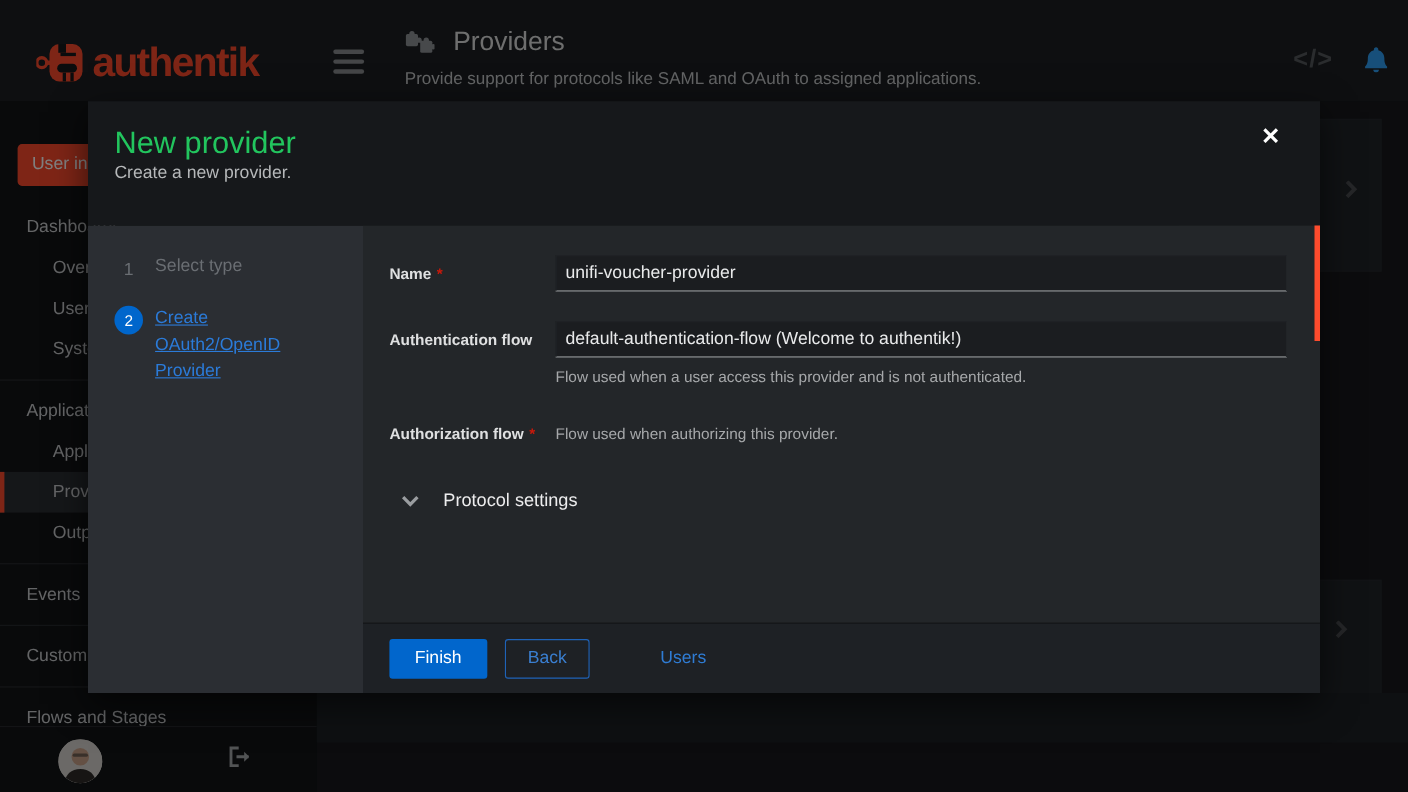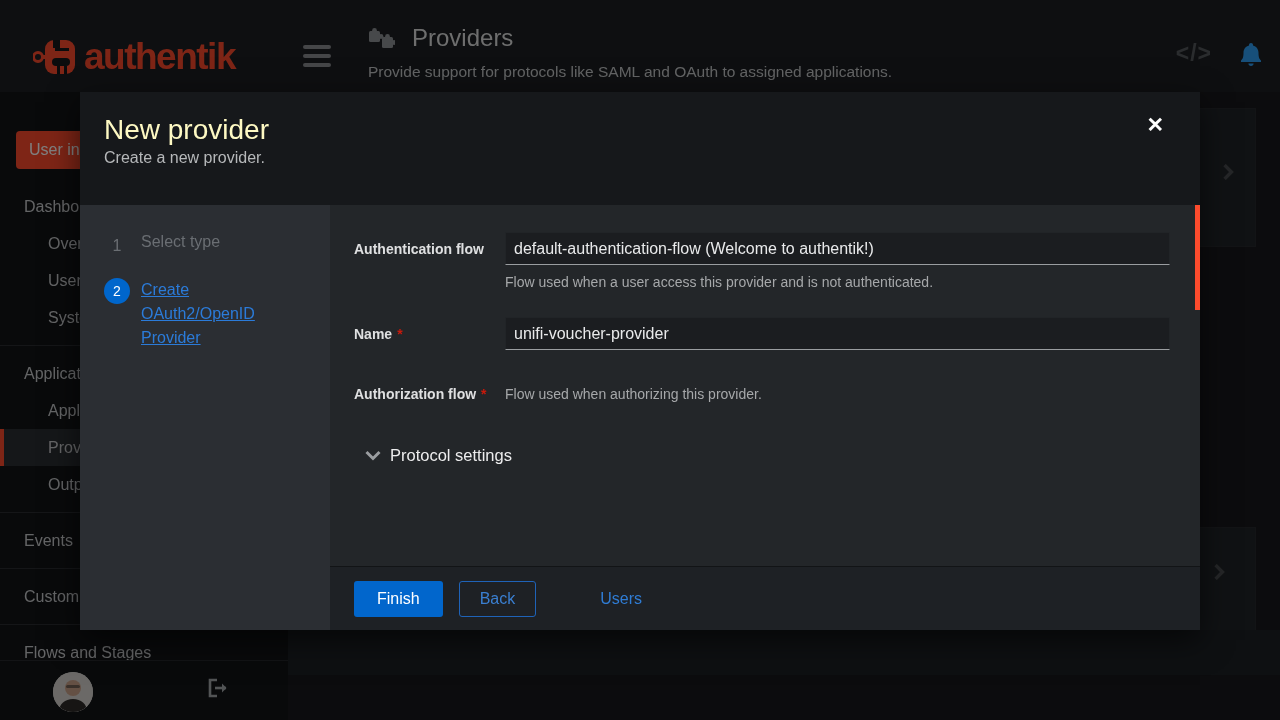--- a/index.html
+++ b/index.html
@@ -42,21 +42,21 @@
   .bg-card{position:absolute;background:#212428;border:1px solid #26292d;}
   .bg-card .chev{position:absolute;}
   .bg-band{position:absolute;left:288px;top:630px;width:992px;height:45px;background:#1d2024;}
 
   .backdrop{position:absolute;inset:0;background:rgba(0,0,0,0.50);}
 
   
   .modal{position:absolute;left:80px;top:92px;width:1120px;height:538px;display:flex;
          flex-direction:column;box-shadow:0 10px 30px rgba(0,0,0,.6);}
   .modal-header{height:113px;background:#16181b;position:relative;padding:22px 24px 0 24px;flex:none;}
-  .modal-title{font-size:28px;font-weight:400;color:#fef9c3;}
+  .modal-title{font-size:28px;font-weight:400;color:#22c55e;}
   .modal-desc{margin-top:3px;font-size:16px;color:#b6b8ba;}
   .modal-close{position:absolute;right:36px;top:22px;color:#fff;font-size:21px;font-weight:700;
                line-height:1;cursor:pointer;}
   .modal-lower{flex:1;display:flex;min-height:0;}
   .wizard-nav{width:250px;flex:none;background:#2b2e33;padding:28px 16px 0 24px;}
   .step{display:flex;gap:11px;margin-bottom:19px;font-size:16px;cursor:pointer;}
   .step-num{width:26px;height:26px;line-height:26px;text-align:center;flex:none;border-radius:50%;}
   .step.disabled{color:#6a6e73;}
   .step.disabled .step-num{color:#6a6e73;}
   .step.active .step-num{background:#0066cc;color:#fff;font-size:14px;}
@@ -65,21 +65,21 @@
   .wizard-right{flex:1;display:flex;flex-direction:column;min-width:0;}
   .wizard-main{flex:1;background:#232629;position:relative;padding:27px 30px 0 24px;}
   .form-row{display:flex;margin-bottom:27px;}
   .form-label{width:151px;flex:none;padding-top:9px;font-size:14px;font-weight:700;color:#dfe0e1;}
   .req{color:#c9190b;margin-left:5px;font-weight:700;}
   .form-control{flex:1;min-width:0;}
   input.text{width:100%;height:33px;background:#1b1d20;border:1px solid #212427;
              border-bottom:1px solid #9a9da0;color:#e9eaeb;font-size:16px;padding:0 8px;
              font-family:inherit;outline:none;}
   .help{margin-top:9px;font-size:14px;color:#a6a8aa;}
-  .expander{display:flex;align-items:center;gap:9px;margin:44px 0 0 11px;color:#ededee;
+  .expander{display:flex;align-items:center;gap:22px;margin:44px 0 0 11px;color:#ededee;
             font-size:16.5px;cursor:pointer;}
   .scroll-thumb{position:absolute;right:0;top:0;width:5px;height:105px;background:#fd4b2d;cursor:grab;}
   .modal-footer{height:64px;flex:none;background:#1e2125;border-top:1px solid #121416;
                 display:flex;align-items:center;padding-left:24px;}
   .btn{font-size:16px;height:36px;border-radius:3px;cursor:pointer;font-family:inherit;}
   .btn-primary{background:#0166cc;color:#fff;border:none;padding:0 23px;}
   .btn-secondary{background:transparent;color:#3a7fd1;border:1px solid #1f63b8;padding:0 20px;margin-left:16px;}
   .btn-link{background:none;border:none;color:#2f7cd4;margin-left:64px;padding:0;}
 </style>
 </head>
@@ -194,33 +194,33 @@
         </div>
         <div class="step active">
           <span class="step-num">2</span>
           <span class="step-label">Create OAuth2/OpenID Provider</span>
         </div>
       </div>
       <div class="wizard-right">
         <div class="wizard-main">
           <div class="form-row">
             <div class="form-label">
+              <span>Name</span><span class="req">*</span>
+            </div>
+            <div class="form-control">
+              <input class="text" type="text" value="unifi-voucher-provider" style="">
+            </div>
+          </div>
+          <div class="form-row">
+            <div class="form-label">
               <span>Authentication flow</span>
             </div>
             <div class="form-control">
               <input class="text" type="text" value="default-authentication-flow (Welcome to authentik!)" style="">
               <div class="help">Flow used when a user access this provider and is not authenticated.</div>
-            </div>
-          </div>
-          <div class="form-row">
-            <div class="form-label">
-              <span>Name</span><span class="req">*</span>
-            </div>
-            <div class="form-control">
-              <input class="text" type="text" value="unifi-voucher-provider" style="">
             </div>
           </div>
           <div class="form-row">
             <div class="form-label">
               <span>Authorization flow</span><span class="req">*</span>
             </div>
             <div class="form-control">
               <div class="help">Flow used when authorizing this provider.</div>
             </div>
           </div>

